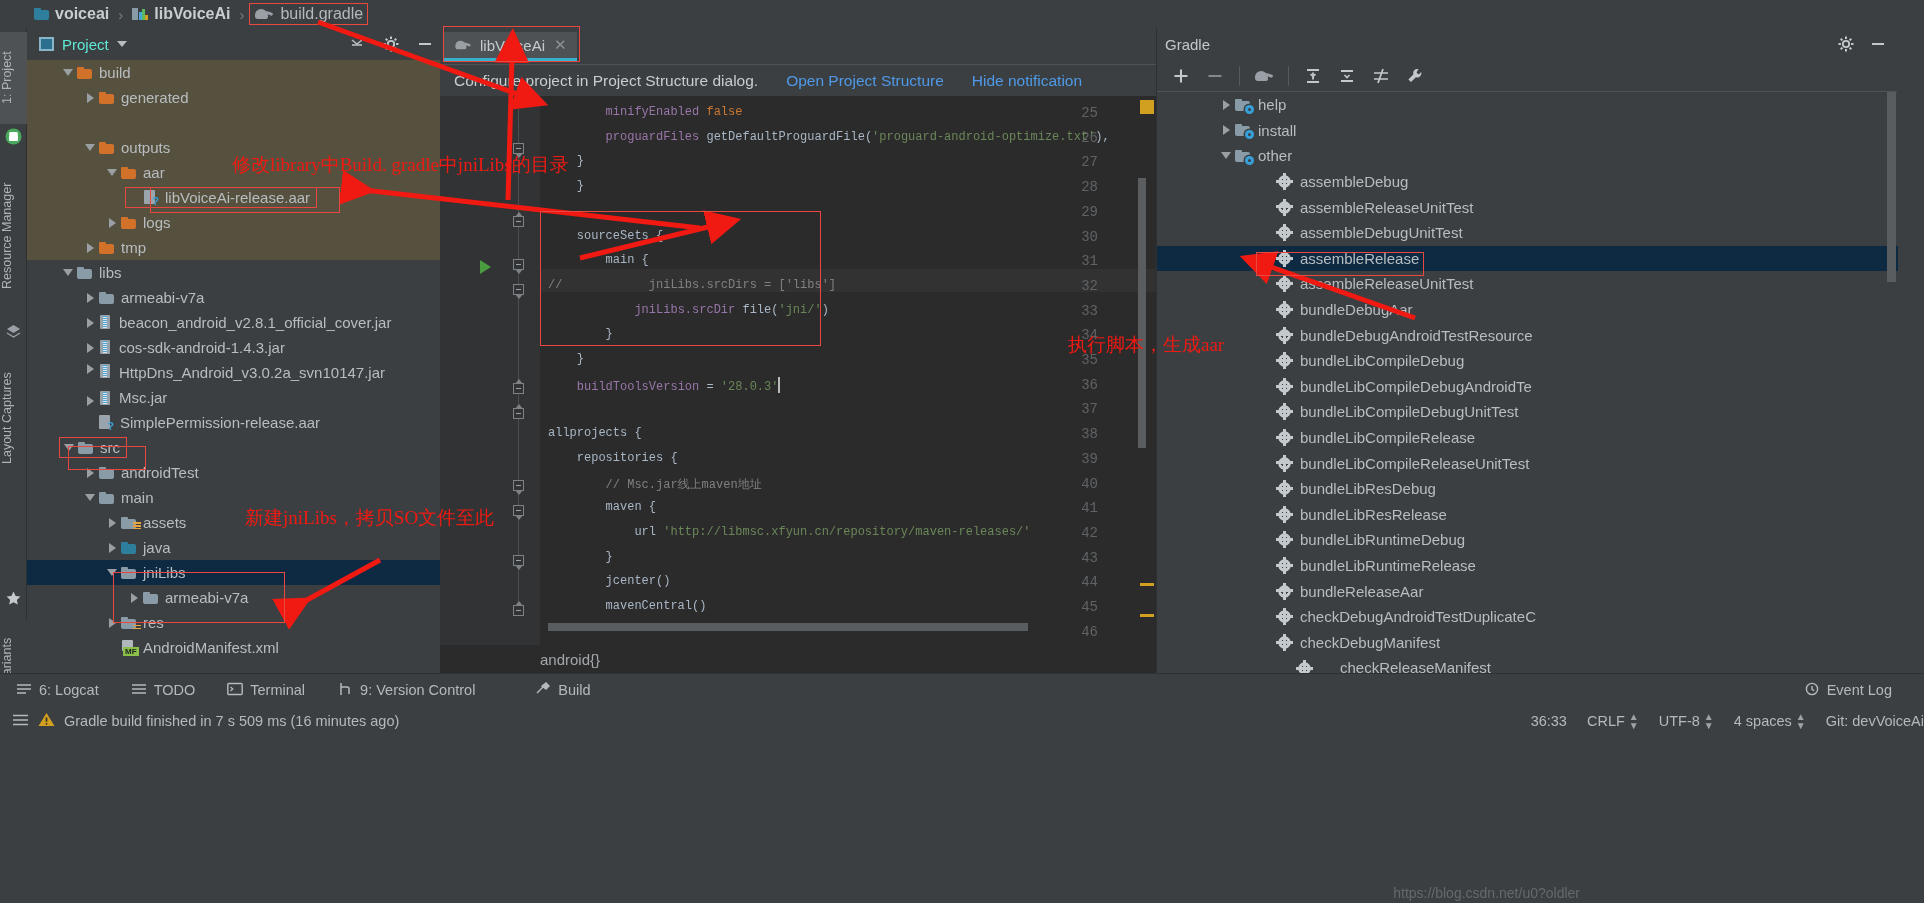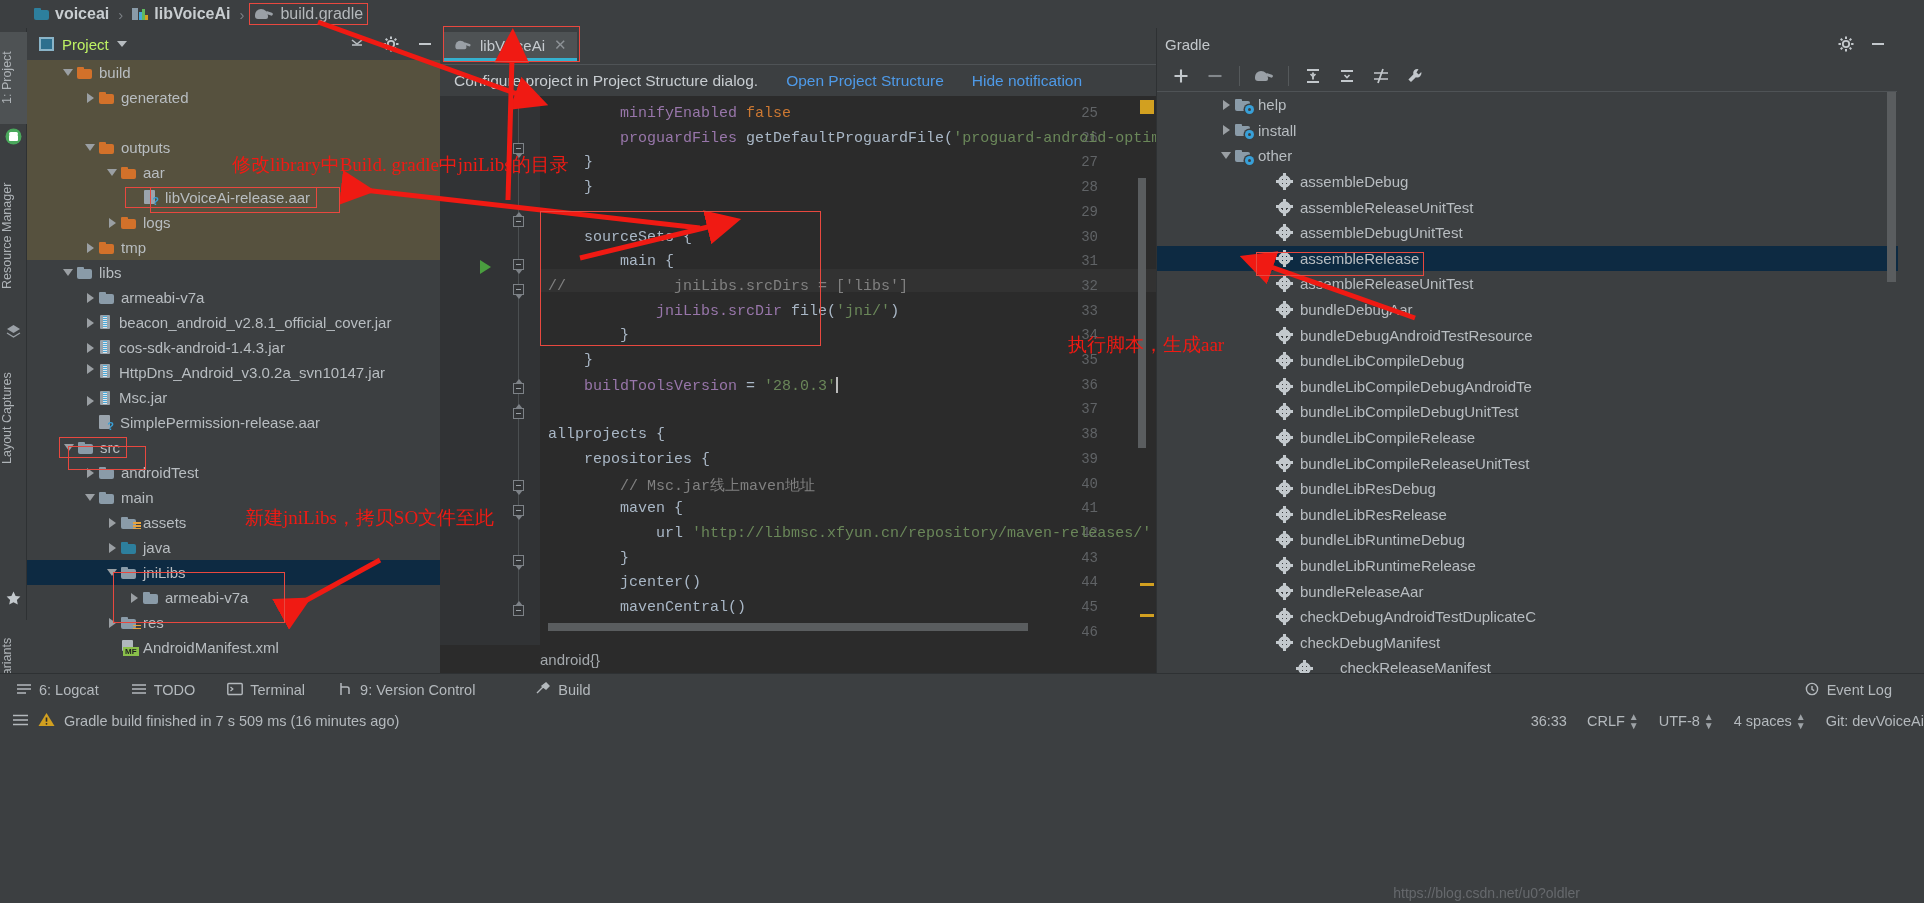--- a/index.html
+++ b/index.html
@@ -146,21 +146,21 @@
     padding: 4px 0; white-space: nowrap;
   }
 
   
   .projpanel {
     position: absolute; left: 27px; top: 28px; width: 413px; height: 645px;
     background: #3c3f41;
   }
   .panel-header {
     height: 32px; display: flex; align-items: center; padding: 0 6px 0 12px;
-    background: #3c3f41; font-size: 15px; color: #bef264; gap: 16px;
+    background: #3c3f41; font-size: 15px; color: #5eead4; gap: 16px;
   }
   .panel-header .ptitle { flex: 1; display:flex; align-items:center; gap:8px;}
   .sq-ic {
     width: 15px; height: 14px; border: 2px solid #8ab4c8; background: #2d6f8e;
   }
   .caret-dn { width: 0;height: 0;border-left:5px solid transparent;border-right:5px solid transparent;border-top:6px solid #b7bcc0; }
   .hdr-btn { width: 18px; height: 18px; position: relative; cursor: default; }
 
   .tree {
     position: absolute; left: 0; top: 32px; width: 413px; height: 613px;
@@ -231,21 +231,21 @@
   .foldmark.tip-up::before {
     content:""; position:absolute; left:3.5px; top:-2px;
     border-left:4px solid transparent; border-right:4px solid transparent;
     border-bottom:5px solid #7d8287;
   }
   .runarrow {
     position:absolute; left:40px; width:0;height:0;
     border-top:7px solid transparent;border-bottom:7px solid transparent;border-left:11px solid #4a9e3f;
   }
   .codeline {
-    position: absolute; left: 108px; font-size: 15px;
+    position: absolute; left: 108px; font-size: 12px;
     font-family: "Liberation Mono", monospace; white-space: pre; color: #a9b7c6;
   }
   .cl-hl {
     position:absolute; left:100px; right:0; height:23px; background:#323232;
   }
   .kw { color: #cc7832; }
   .str { color: #6a8759; }
   .fn { color: #9876aa; }
   .cmt { color: #808080; }
   .plain { color: #a9b7c6; }

